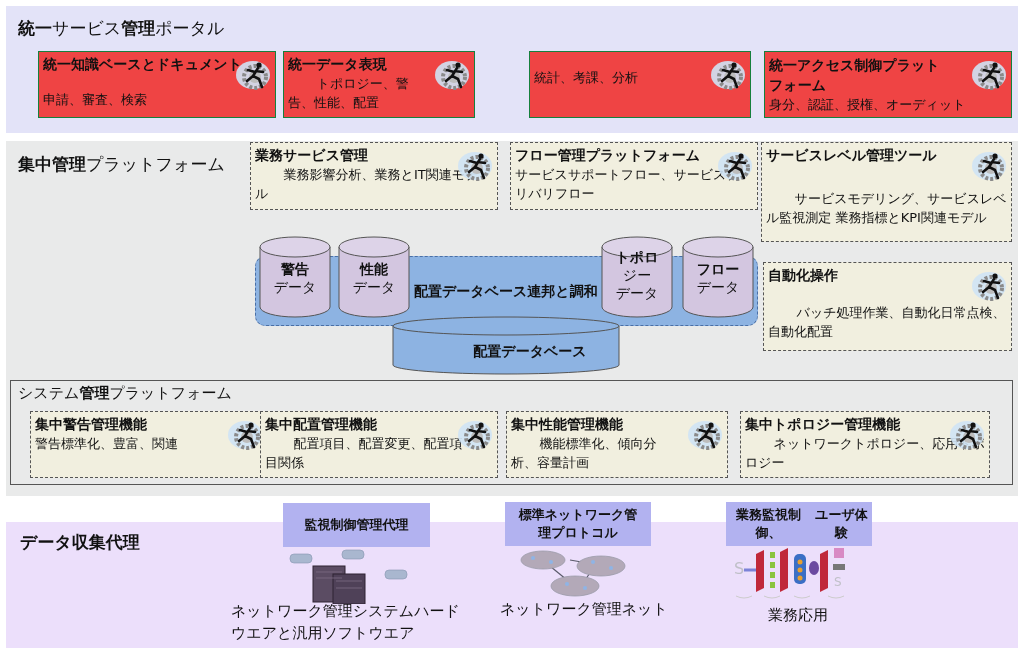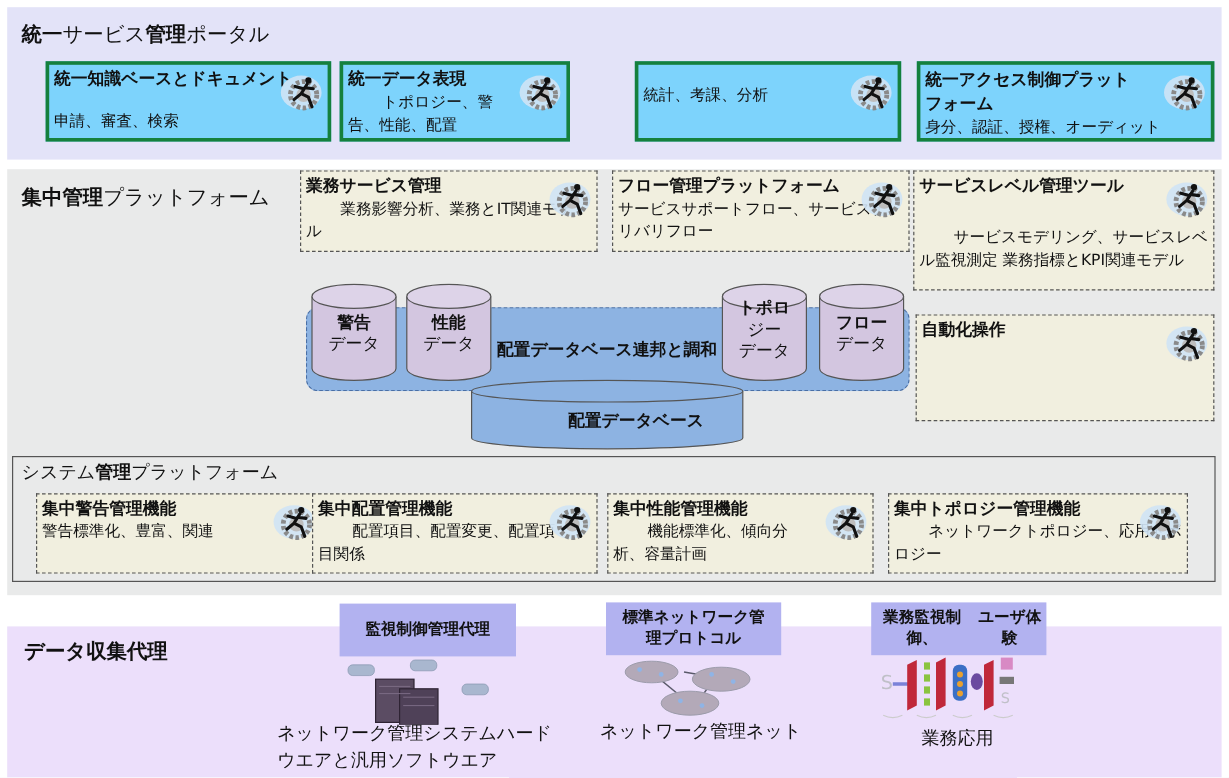--- a/index.html
+++ b/index.html
@@ -8,21 +8,21 @@
 
   .layer { position: absolute; }
   .layer-portal { left: 6px; top: 6px; width: 1012px; height: 127px; background: #e3e3f8; }
   .layer-central { left: 6px; top: 141px; width: 1012px; height: 355px; background: #e9eaea; }
   .layer-collect { left: 6px; top: 522px; width: 1012px; height: 126px; background: #ecdffb; }
 
   .layer-title { position: absolute; font-size: 17px; white-space: nowrap; text-align: center; }
   .layer-title b { font-weight: bold; }
 
   .card { position: absolute; font-size: 13px; line-height: 19px; overflow: hidden; }
-  .card-solid { background: #7dd3fc; border: 3px solid #15803d; }
+  .card-solid { background: #ef4444; border: 1px solid #15803d; }
   .card-dash { background: #f1efdf; border: 1px dashed #555; }
   .card .card-title { font-weight: bold; font-size: 14px; padding: 3px 4px 0 4px; white-space: nowrap; }
   .card .card-desc { padding: 0 4px; }
   .card .card-desc.indent { text-indent: 2.2em; }
   .card .card-desc.center { text-align: left; }
   .card .card-icon { position: absolute; right: 4px; top: 5px; width: 36px; height: 36px; }
 
   .sys-box { position: absolute; left: 10px; top: 380px; width: 1003px; height: 105px; border: 1px solid #555; background: #e9eaea; }
 
   .fed-band { position: absolute; left: 255px; top: 256px; width: 503px; height: 70px; background: #8db3e2; border: 1px dashed #4a6fa5; border-radius: 10px; }
@@ -104,20 +104,21 @@
 </div>
 <div class="card card-dash" style="left:761px; top:142px; width:251px; height:100px;">
   <div class="card-title">サービスレベル管理ツール</div>
   <div class="card-desc indent" style="margin-top:24px;">サービスモデリング、サービスレベル監視測定 業務指標とKPI関連モデル</div>
   <svg class="card-icon" viewBox="0 0 36 36">
       <use href="#gear-runner"></use>
     </svg>
 </div>
 <div class="card card-dash" style="left:763px; top:262px; width:249px; height:89px;">
   <div class="card-title">自動化操作</div>
+  <div class="card-desc indent" style="margin-top:18px;">バッチ処理作業、自動化日常点検、自動化配置</div>
   <svg class="card-icon" viewBox="0 0 36 36">
       <use href="#gear-runner"></use>
     </svg>
 </div>
 
 <div class="fed-band"></div>
 <div class="fed-label">配置データベース連邦と調和</div>
 
 <div class="cyl" style="left:259px; top:236px; width:72px; height:82px;">
   <svg width="72" height="82" viewBox="0 0 72 82">

